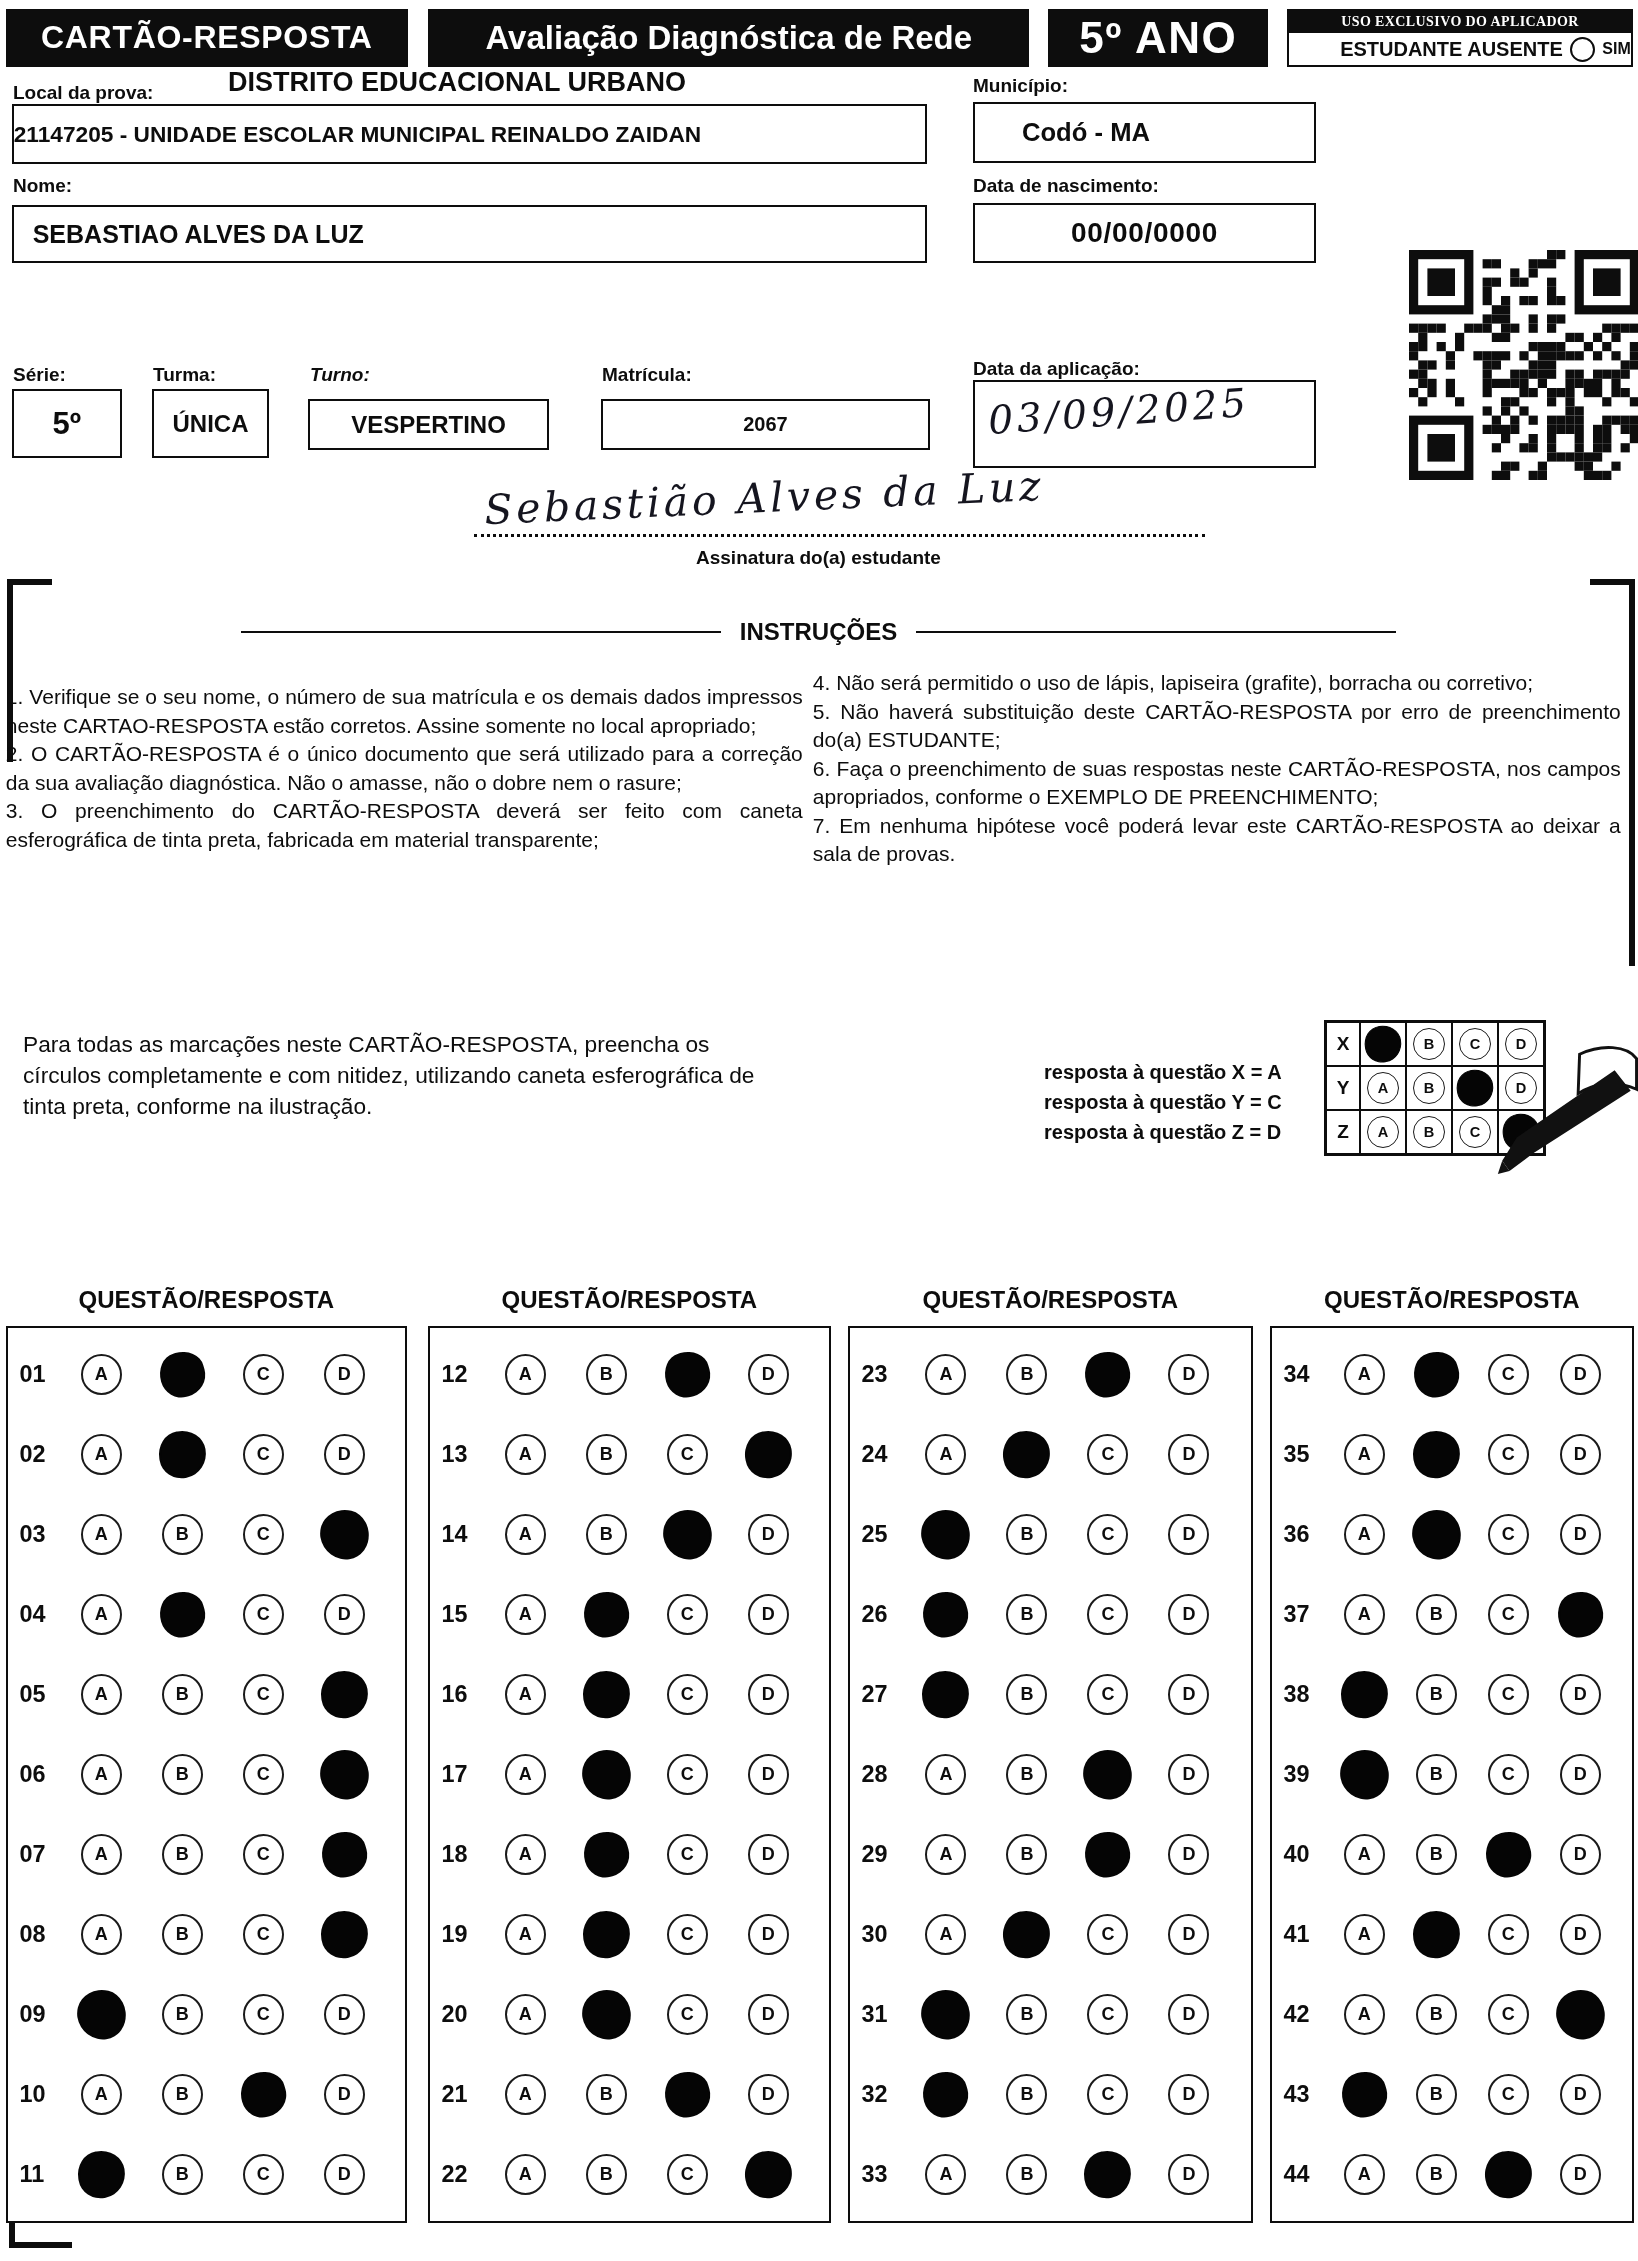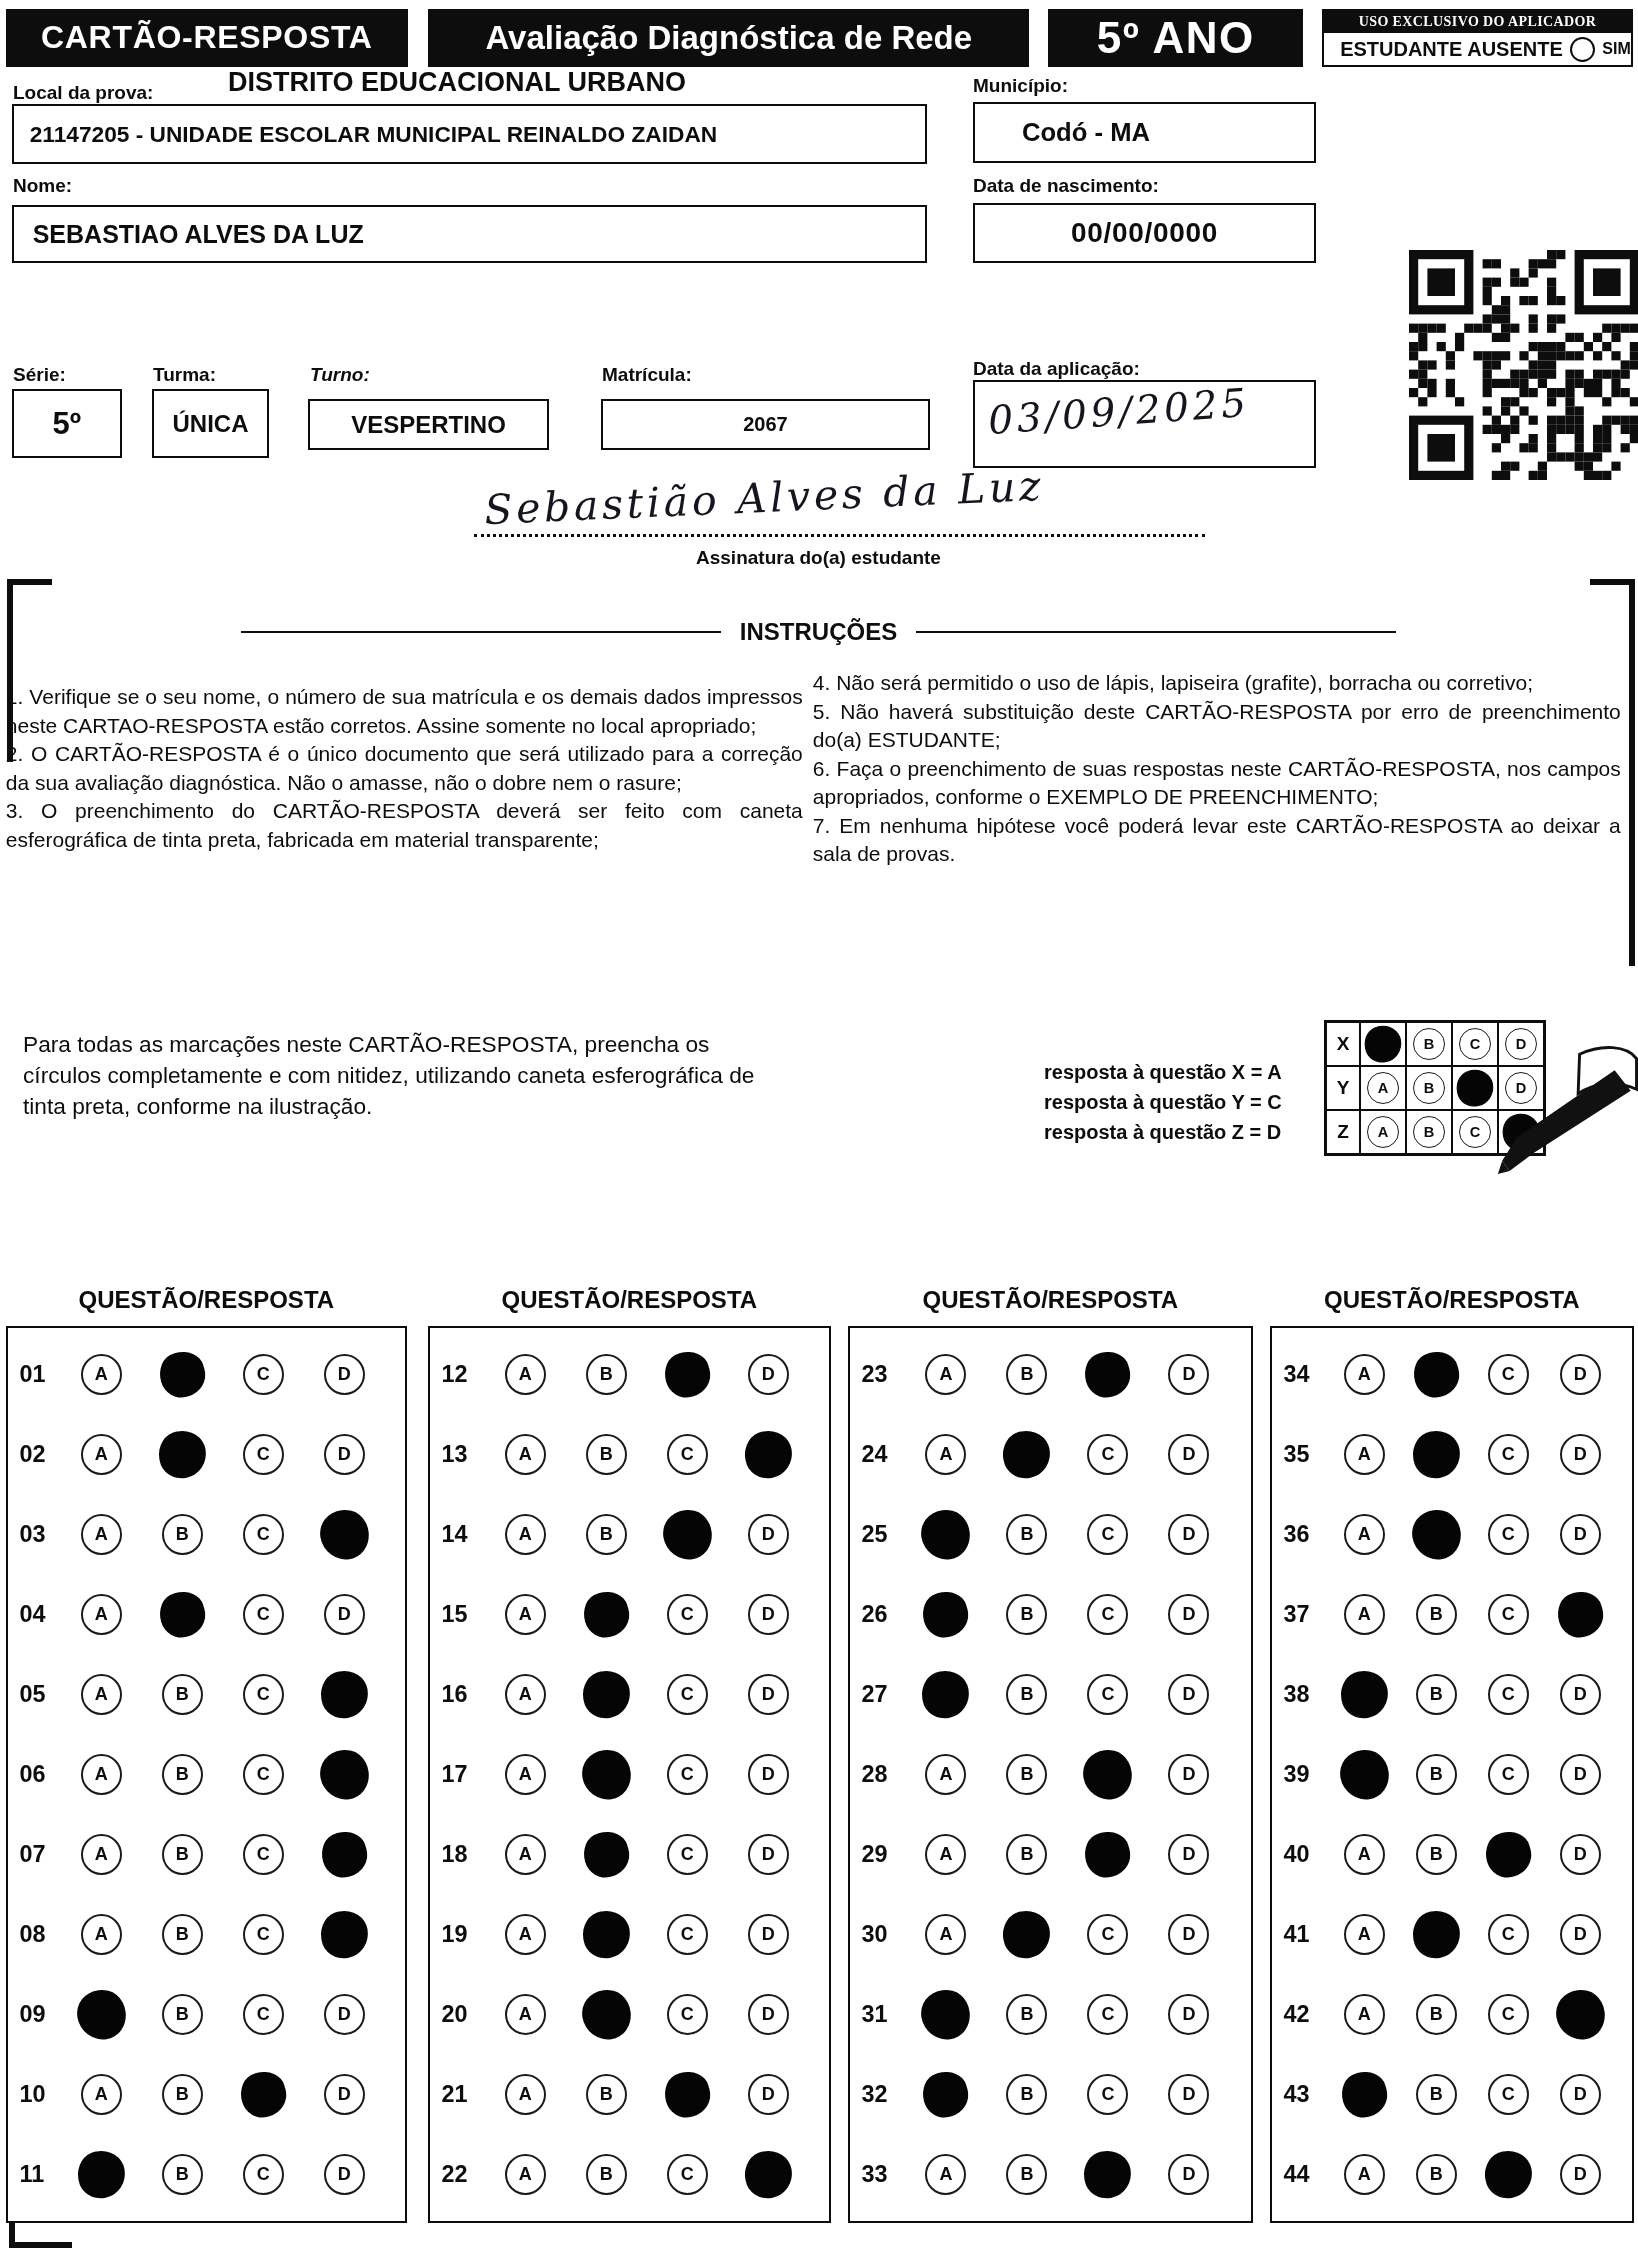--- a/index.html
+++ b/index.html
@@ -5,34 +5,34 @@
   * { margin:0; padding:0; box-sizing:border-box; }
   html,body { background:#d9d9d9; }
   body { font-family:"Liberation Sans", sans-serif; color:#0d0d0d; }
   .page { position:relative; width:1639px; height:2261px; background:#ffffff; overflow:hidden; }
 
   
   .header { position:absolute; top:8.8px; left:5.8px; width:1627px; height:58px; display:flex; }
   .hdr-black { background:#0d0d0d; color:#fff; font-weight:bold; display:flex; align-items:center; justify-content:center; }
   .hdr-card  { width:402px; font-size:32px; letter-spacing:0.7px; }
   .hdr-exam  { width:601px; margin-left:20.5px; font-size:33px; }
-  .hdr-grade { width:255px; margin-left:19px; font-size:44px; letter-spacing:1.5px; }
+  .hdr-grade { width:220px; margin-left:19px; font-size:44px; letter-spacing:1.5px; }
   .hdr-right { margin-left:19px; flex:1; border:2.2px solid #0d0d0d; display:flex; flex-direction:column; background:#fff; }
   .hdr-right-title { background:#0d0d0d; color:#fff; font-size:14px; font-weight:bold; text-align:center; padding:2.9px 0 3.7px; letter-spacing:0.4px;font-family:Liberation Serif, serif; }
   .hdr-right-row { flex:1; display:flex; align-items:center; justify-content:flex-end; gap:7.3px; font-weight:bold; font-size:20px; }
   .absent-circle { width:25px; height:25px; border:2.2px solid #0d0d0d; border-radius:50%; flex:none; }
   .absent-sim { font-size:16px; }
 
   
   .flabel { position:absolute; font-weight:bold; font-size:19px; }
   .fbox { position:absolute; border:2.2px solid #0d0d0d; display:flex; align-items:center; font-weight:bold; background:#fff; }
   #local-value { position:absolute; left:228px; top:67px; font-weight:bold; font-size:27px; }
   #local-label { left:13px; top:82px; }
   #municipio-label { left:973px; top:75px; }
-  #school-box { left:11.7px; top:104px; width:915px; height:60px; padding-left:16px; font-size:22.7px; }
+  #school-box { left:11.7px; top:104px; width:915px; height:60px; font-size:22.7px; }
   #municipio-box { left:973px; top:102px; width:343px; height:61px; padding-left:47px; font-size:25.6px; }
   #nome-label { left:13px; top:175px; }
   #nasc-label { left:973px; top:175px; }
   #nome-box { left:11.7px; top:205px; width:915px; height:58px; padding-left:19px; font-size:25px; }
   #nasc-box { left:973px; top:203px; width:343px; height:60px; justify-content:center; font-size:28px; letter-spacing:0.7px; }
   #serie-label { left:13px; top:364px; }
   #turma-label { left:153px; top:364px; }
   #turno-label { left:310px; top:364px;font-style:italic; }
   #matricula-label { left:602px; top:364px; }
   #aplicacao-label { left:973px; top:358px; }

